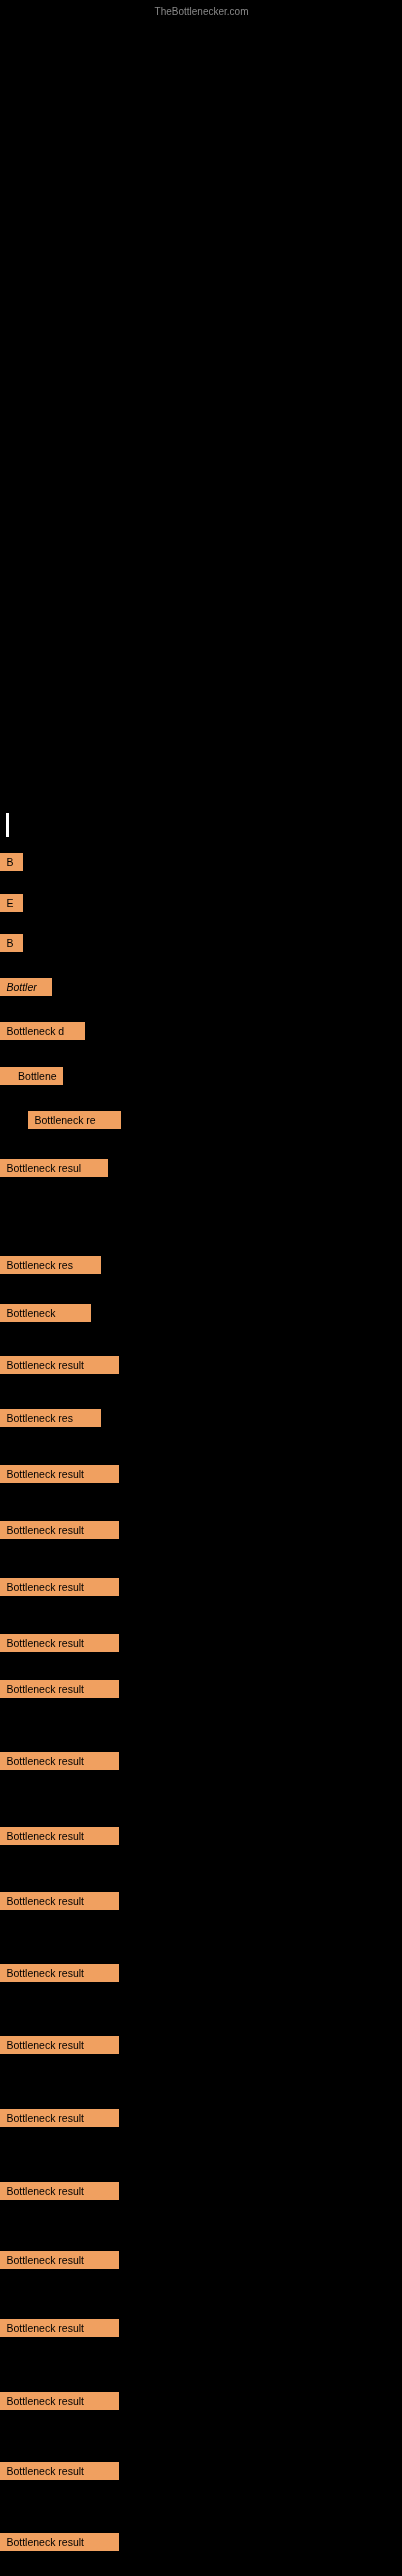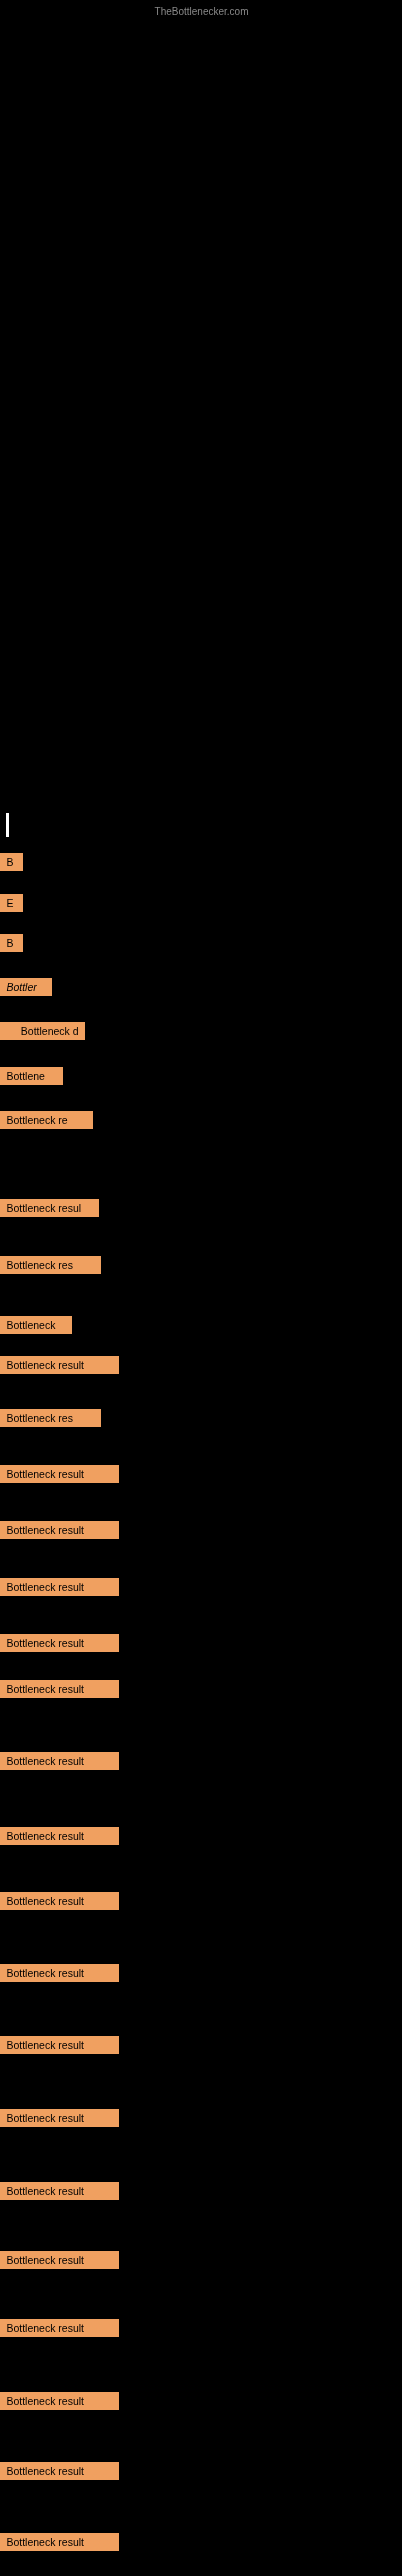--- a/index.html
+++ b/index.html
@@ -64,27 +64,27 @@
 <div class="site-title">TheBottlenecker.com</div>
 
 <div class="top-black-area"></div>
 
 <div class="cursor-bar"></div>
 
 <div class="result-row" style="top: 853px; left: 0px;"><span class="result-label" style="width: 22.5px; display: inline-block; overflow: hidden;">B</span></div>
 <div class="result-row" style="top: 894px; left: 0px;"><span class="result-label" style="width: 22.5px; display: inline-block; overflow: hidden;">E</span></div>
 <div class="result-row" style="top: 934px; left: 0px;"><span class="result-label" style="width: 22.5px; display: inline-block; overflow: hidden;">B</span></div>
 <div class="result-row" style="top: 978px; left: 0px; font-style: italic;"><span class="result-label" style="width: 52px; display: inline-block; overflow: hidden;">Bottler</span></div>
-<div class="result-row" style="top: 1022px; left: 0px;"><span class="result-label" style="width: 85px; display: inline-block; overflow: hidden; text-align: right;">Bottleneck d</span></div>
-<div class="result-row" style="top: 1067px; left: 0px;"><span class="result-label" style="width: 63px; display: inline-block; overflow: hidden;">Bottlene</span></div>
-<div class="result-row" style="top: 1111px; left: 0px;"><span class="result-label" style="width: 93px; display: inline-block; overflow: hidden;">Bottleneck re</span></div>
-<div class="result-row" style="top: 1159px; left: 0px;"><span class="result-label" style="width: 99px; display: inline-block; overflow: hidden; margin-top: 40px;">Bottleneck resul</span></div>
+<div class="result-row" style="top: 1022px; left: 0px;"><span class="result-label" style="width: 85px; display: inline-block; overflow: hidden;">Bottleneck d</span></div>
+<div class="result-row" style="top: 1067px; left: 0px; text-align: right;"><span class="result-label" style="width: 63px; display: inline-block; overflow: hidden;">Bottlene</span></div>
+<div class="result-row" style="top: 1111px; left: 0px; padding-left: 28px;"><span class="result-label" style="width: 93px; display: inline-block; overflow: hidden;">Bottleneck re</span></div>
+<div class="result-row" style="top: 1159px; left: 0px;"><span class="result-label" style="width: 108px; display: inline-block; overflow: hidden;">Bottleneck resul</span></div>
 <div class="result-row" style="top: 1256px; left: 0px;"><span class="result-label" style="width: 93px; display: inline-block; overflow: hidden;">Bottleneck ra</span></div>
 <div class="result-row" style="top: 1256px; left: 0px;"><span class="result-label" style="width: 101px; display: inline-block; overflow: hidden;">Bottleneck res</span></div>
-<div class="result-row" style="top: 1304px; left: 0px;"><span class="result-label" style="width: 72px; display: inline-block; overflow: hidden; margin-top: 12px;">Bottleneck</span></div>
+<div class="result-row" style="top: 1304px; left: 0px;"><span class="result-label" style="width: 91px; display: inline-block; overflow: hidden;">Bottleneck</span></div>
 <div class="result-row" style="top: 1356px; left: 0px;"><span class="result-label" style="width: 119px; display: inline-block; overflow: hidden;">Bottleneck result</span></div>
 <div class="result-row" style="top: 1409px; left: 0px;"><span class="result-label" style="width: 101px; display: inline-block; overflow: hidden;">Bottleneck res</span></div>
 <div class="result-row" style="top: 1465px; left: 0px;"><span class="result-label" style="width: 119px; display: inline-block; overflow: hidden;">Bottleneck result</span></div>
 <div class="result-row" style="top: 1521px; left: 0px;"><span class="result-label" style="width: 119px; display: inline-block; overflow: hidden;">Bottleneck result</span></div>
 <div class="result-row" style="top: 1578px; left: 0px;"><span class="result-label" style="width: 119px; display: inline-block; overflow: hidden;">Bottleneck result</span></div>
 <div class="result-row" style="top: 1634px; left: 0px;"><span class="result-label" style="width: 119px; display: inline-block; overflow: hidden;">Bottleneck result</span></div>
 <div class="result-row" style="top: 1680px; left: 0px;"><span class="result-label" style="width: 119px; display: inline-block; overflow: hidden;">Bottleneck result</span></div>
 <div class="result-row" style="top: 1752px; left: 0px;"><span class="result-label" style="width: 119px; display: inline-block; overflow: hidden;">Bottleneck result</span></div>
 <div class="result-row" style="top: 1827px; left: 0px;"><span class="result-label" style="width: 119px; display: inline-block; overflow: hidden;">Bottleneck result</span></div>
 <div class="result-row" style="top: 1892px; left: 0px;"><span class="result-label" style="width: 119px; display: inline-block; overflow: hidden;">Bottleneck result</span></div>

